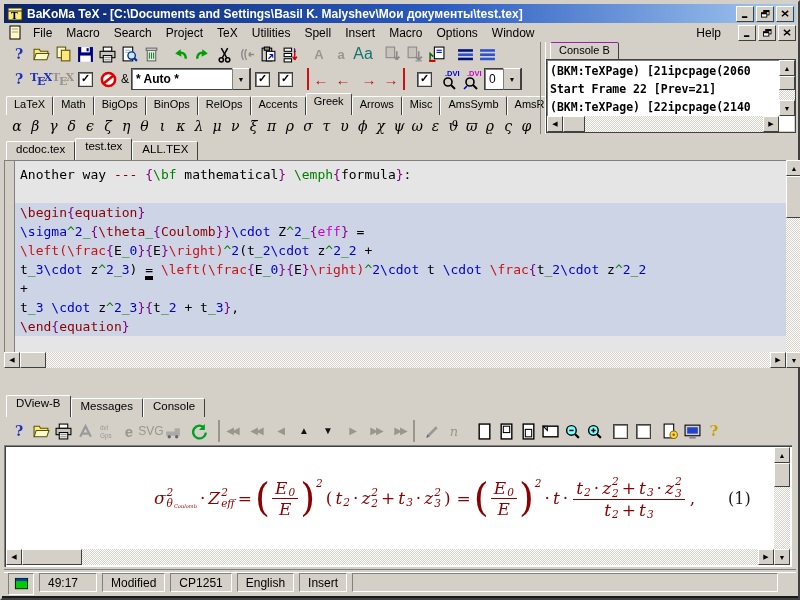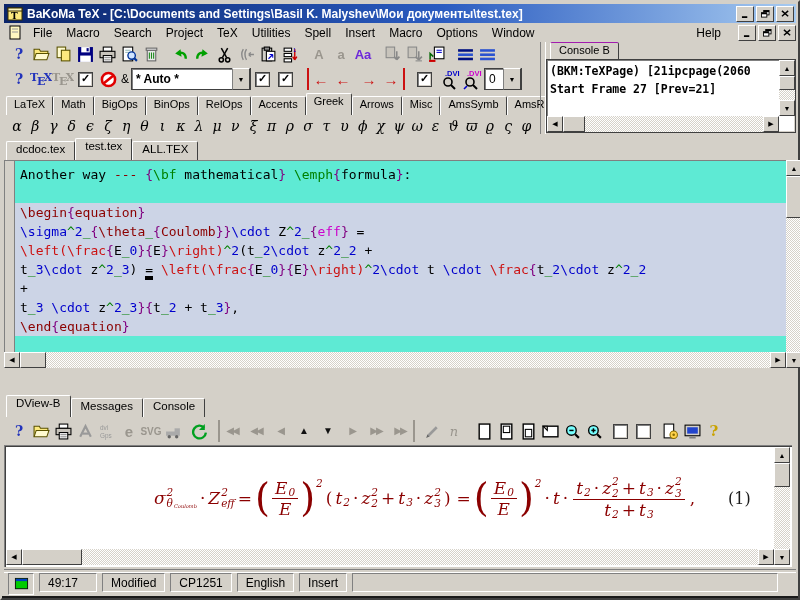--- a/index.html
+++ b/index.html
@@ -28,24 +28,24 @@
   
   #tb1{left:2px;top:40px;width:536px;height:24px;display:flex;align-items:center;padding-left:4px}
   #tb2{left:2px;top:64px;width:536px;height:26px;display:flex;align-items:center;padding-left:4px}
   .tbi{width:22px;height:22px;display:inline-flex;align-items:center;justify-content:center;flex:none}
   .tbi svg{width:17px;height:17px}
   .tbi.big svg{width:22px;height:22px}
   .tbsep{width:7px;height:22px;flex:none}
   .gHelp{color:#2233bb;font-weight:bold;font-size:14px;font-family:"DejaVu Serif",serif}
   .gHelpY{color:#c9a200;font-weight:bold;font-size:15px;font-family:"DejaVu Serif",serif}
   .gA{color:#9a968e;font-weight:bold;font-size:13px}
-  .gAa{color:#6d28d9;font-weight:bold;font-size:13px}
+  .gAa{color:#0f766e;font-weight:normal;font-size:16px}
   .gAmp{color:#000;font-size:12px;width:12px}
   .gE{color:#9a968e;font-weight:bold;font-size:15px}
-  .gSVG{color:#9a968e;font-weight:bold;font-size:10px;letter-spacing:0}
+  .gSVG{color:#9a968e;font-weight:normal;font-size:12px;letter-spacing:0}
   .gN{color:#9a968e;font-style:italic;font-family:"DejaVu Serif",serif;font-size:13px}
   .gRed,.gRedL,.gRedR{color:#cc1111;font-weight:bold;font-size:15px;line-height:1}
   .gRedL{border-left:2px solid #cc1111;padding-left:1px}
   .gRedR{border-right:2px solid #cc1111;padding-right:1px}
   .gNav,.gNavB,.gNavFirst,.gNavLast{font-size:10px;letter-spacing:-2px;line-height:1;padding-right:2px}
   .gNav,.gNavFirst,.gNavLast{color:#9a968e}
   .gNavB{color:#111;letter-spacing:0}
   .gNavFirst{border-left:2px solid #9a968e;padding-left:1px}
   .gNavLast{border-right:2px solid #9a968e}
   .combo{height:20px;background:#fff;box-shadow:inset 1px 1px 0 #808080,inset -1px -1px 0 #fff;border:1px solid #404040;display:flex;align-items:center;font-size:12px}
@@ -72,21 +72,21 @@
   
   .track{background:repeating-conic-gradient(#ffffff 0% 25%,#d6d2c9 0% 50%) 0 0/2px 2px}
   .sbtn{position:absolute;width:16px;height:16px;display:flex;align-items:center;justify-content:center;font-size:7px;color:#000;background:#d4d0c8;
         border-top:1px solid #fff;border-left:1px solid #fff;border-right:1px solid #404040;border-bottom:1px solid #404040;box-sizing:border-box}
   .thumb{position:absolute;background:#d4d0c8;border-top:1px solid #fff;border-left:1px solid #fff;border-right:1px solid #404040;border-bottom:1px solid #404040;box-sizing:border-box}
 
   
   #doc-tabs{left:2px;top:137px;right:2px;height:21px;display:flex;align-items:flex-end;padding-left:2px;border-bottom:1px solid #fff}
   .dtab{height:17px;padding:1px 9px 0;font-size:11.5px;background:#d4d0c8;border-top:1px solid #fff;border-left:1px solid #fff;border-right:1px solid #404040;border-radius:2px 2px 0 0}
   .dtab.active{height:20px;z-index:2;position:relative}
-  #editor{left:2px;top:158px;width:782px;height:192px;background:#5eead4;border-top:1px solid #808080;border-left:1px solid #808080;box-sizing:border-box;overflow:hidden}
+  #editor{left:2px;top:158px;width:782px;height:192px;background:#e5e5e5;border-top:1px solid #808080;border-left:1px solid #808080;box-sizing:border-box;overflow:hidden}
   #gutter{position:absolute;left:0;top:0;bottom:0;width:9px;background:#d4d0c8;border-right:1px solid #808080}
   #editor-lines{position:absolute;left:10px;top:4px;right:0;bottom:0;font-family:"DejaVu Sans Mono","Liberation Mono",monospace;font-size:13px;line-height:19px;white-space:pre}
   .eline{height:19px;padding-left:5px}
   .eline.sel{background:#ccd4e6}
   .ck{color:#000}.cm{color:#8b0000}.cr{color:#cc1111}.cp{color:#800080}.cg{color:#008000}.cb2{color:#0000cc}.cx{color:#cc00cc}
   .cur{position:relative}
   .cur::after{content:"";position:absolute;left:0;right:0;bottom:-3px;height:4px;background:#000}
   #ed-vs{left:784px;top:158px;width:16px;height:208px}
   #ed-hs{left:2px;top:350px;width:782px;height:16px}
 
@@ -439,21 +439,22 @@
       <span class="greek">ϱ</span>
       <span class="greek">ς</span>
       <span class="greek">φ</span>
     </div>
 
   <div id="vsep" class="abs"></div>
   <div class="ctab abs">Console B</div>
   <div id="console-body" class="abs">
     <div id="console-lines">
         <div>(BKM:TeXPage) [21ipcpage(2060</div>
-        <div>Start Frame 27 [Prev=21]</div>
+        <div>Start Frame 22 [Prev=21]</div>
+        <div>(BKM:TeXPage) [22ipcpage(2140</div>
       </div>
     <div class="abs track" style="right:0;top:0;width:16px;bottom:16px">
       <span class="sbtn" style="top:0;left:0">▲</span>
       <span class="thumb" style="left:0;top:16px;width:16px;height:14px"></span>
       <span class="sbtn" style="bottom:0;left:0">▼</span>
     </div>
     <div class="abs track" style="left:0;bottom:0;height:16px;right:16px">
       <span class="sbtn" style="left:0;top:0">◀</span>
       <span class="thumb" style="top:0;left:16px;width:22px;height:16px"></span>
       <span class="sbtn" style="right:0;top:0">▶</span>

